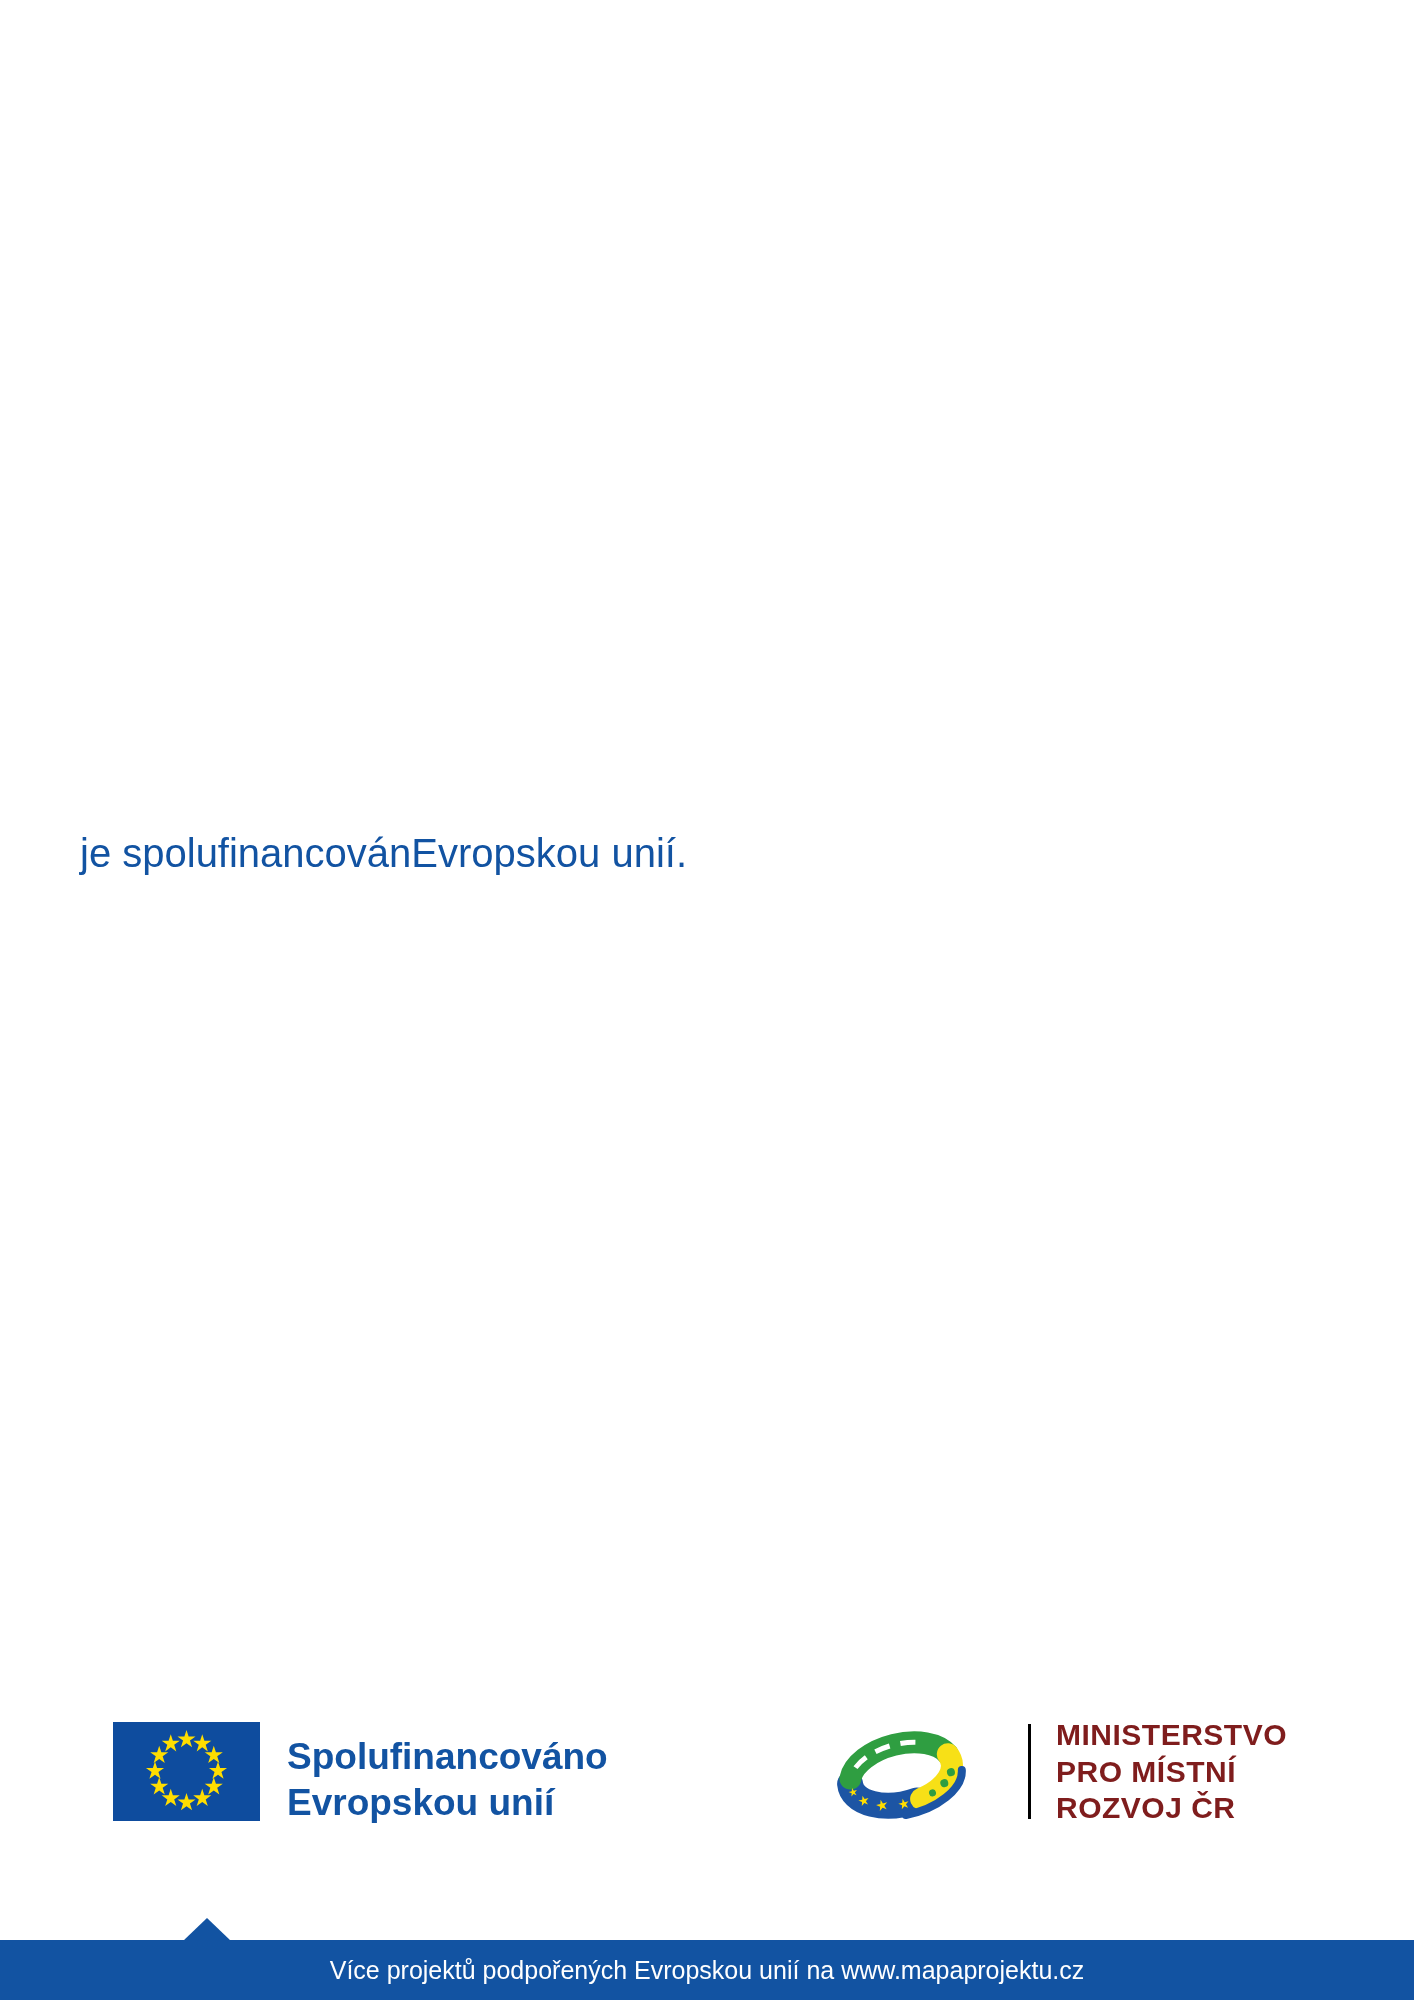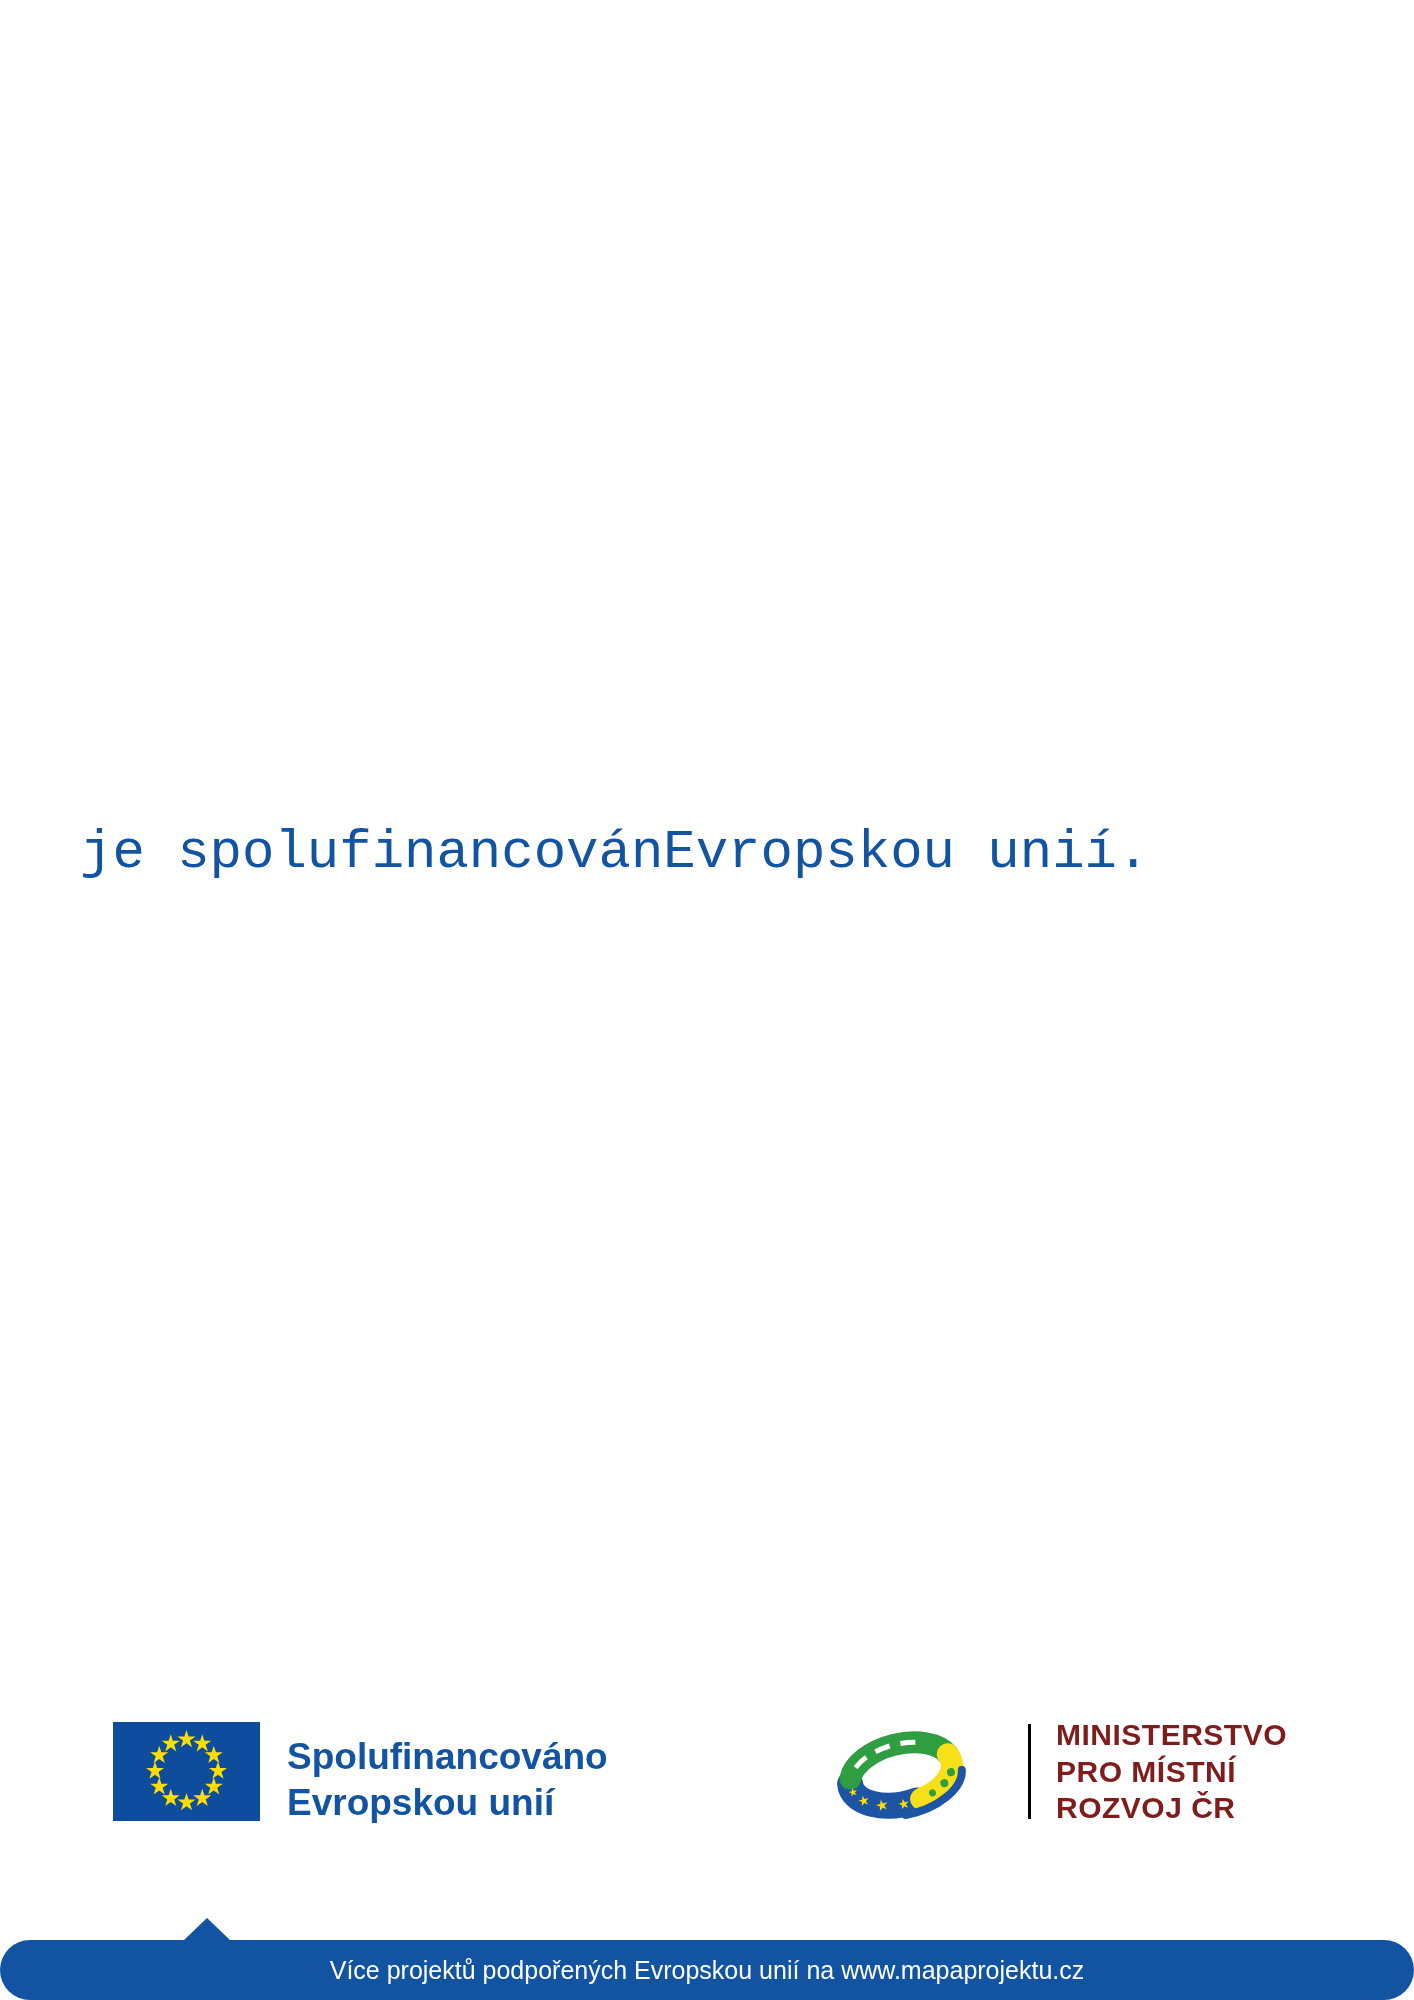--- a/index.html
+++ b/index.html
@@ -23,24 +23,23 @@
   }
   .title{
     position:absolute;left:80px;top:121px;
     font-size:88px;line-height:105px;font-weight:400;
     letter-spacing:-1px;
     color:var(--primary-blue);
     white-space:pre;
   }
   .subtitle{
     position:absolute;left:80px;top:828px;
-    font-size:54px;line-height:50px;font-weight:400;
+    font-size:40px;line-height:50px;font-weight:400;
     color:var(--primary-blue);
     white-space:pre;
-    font-family:Liberation Mono, monospace;
   }
   .body-text{
     position:absolute;left:80px;top:926px;
     font-size:42px;line-height:57px;font-weight:400;
     color:var(--body-text);
     white-space:pre;
   }
   .eu-flag{
     position:absolute;left:113px;top:1722px;
     width:147px;height:99px;display:block;
@@ -71,21 +70,21 @@
     position:absolute;left:183px;top:1918px;
     width:0;height:0;
     border-left:24px solid transparent;
     border-right:24px solid transparent;
     border-bottom:23px solid var(--primary-blue);
   }
   .footer-bar{
     position:absolute;left:0;top:1940px;
     width:1414px;height:60px;
     background:var(--primary-blue);
-    display:flex;align-items:center;justify-content:center;border-radius:30px;
+    display:flex;align-items:center;justify-content:center;
   }
   .footer-text{
     color:var(--footer-text-color);
     font-size:25px;font-weight:400;
   }
 </style>
 </head>
 <body>
 
 <div id="page">

